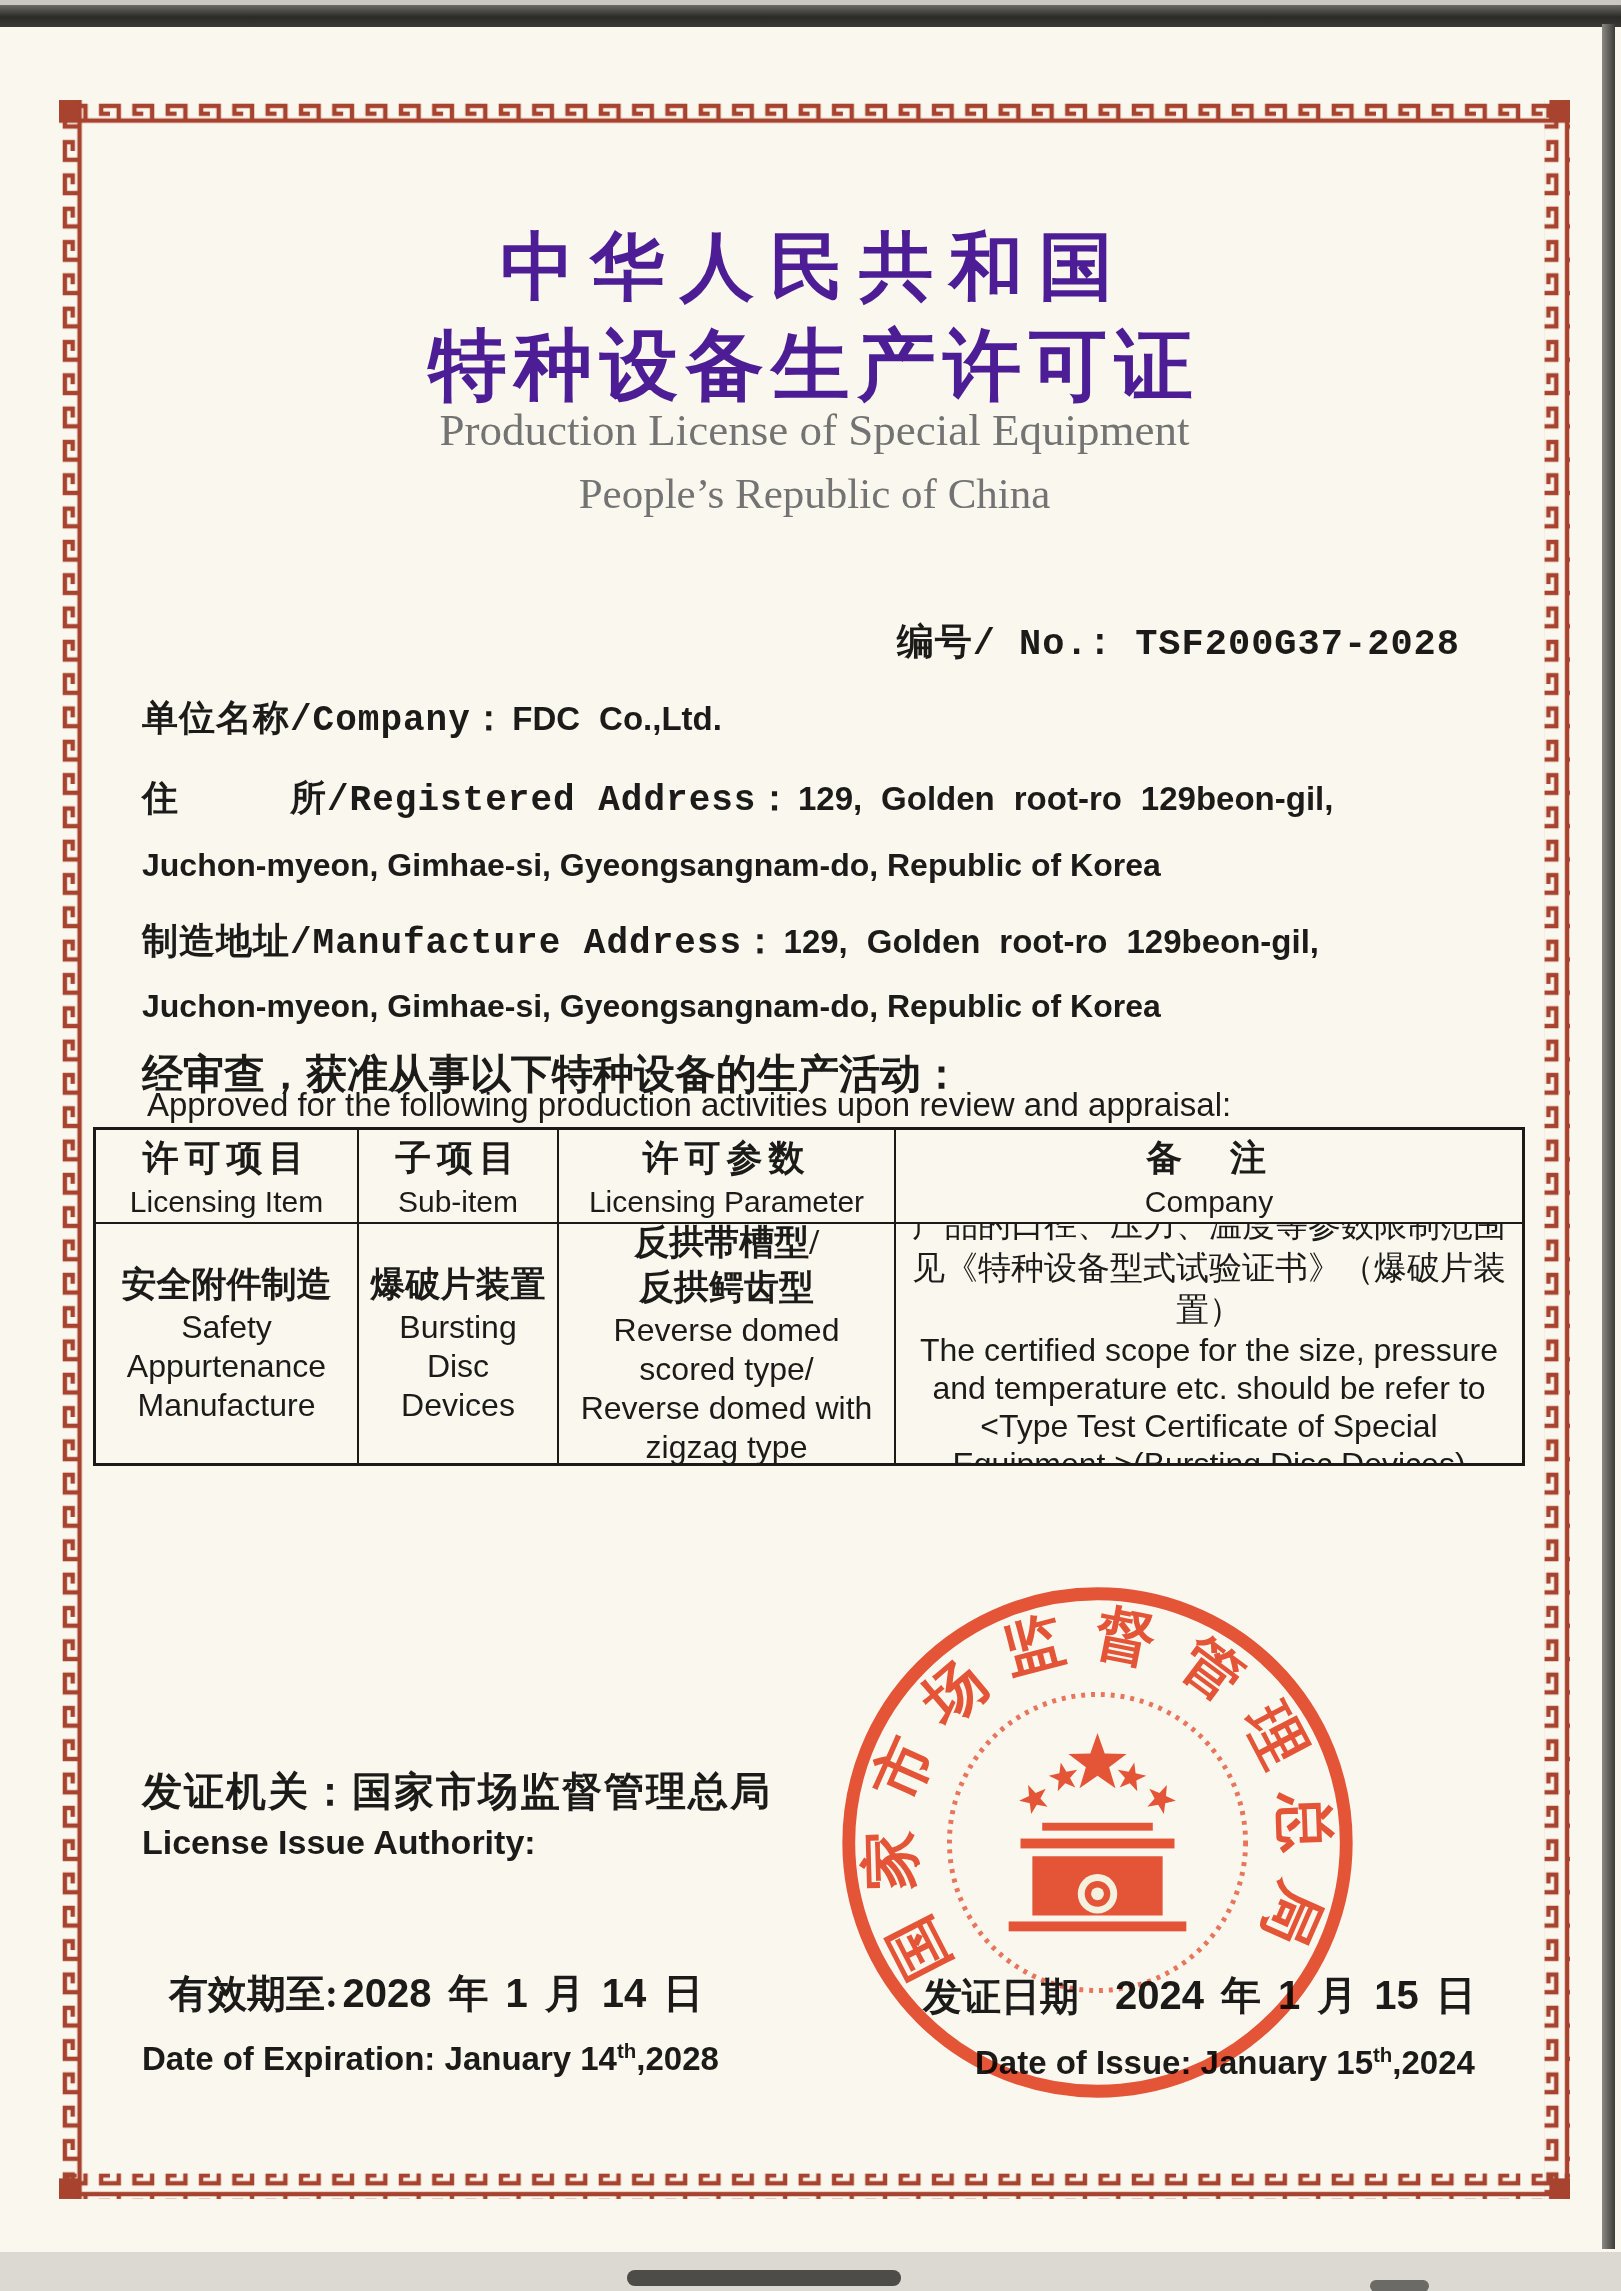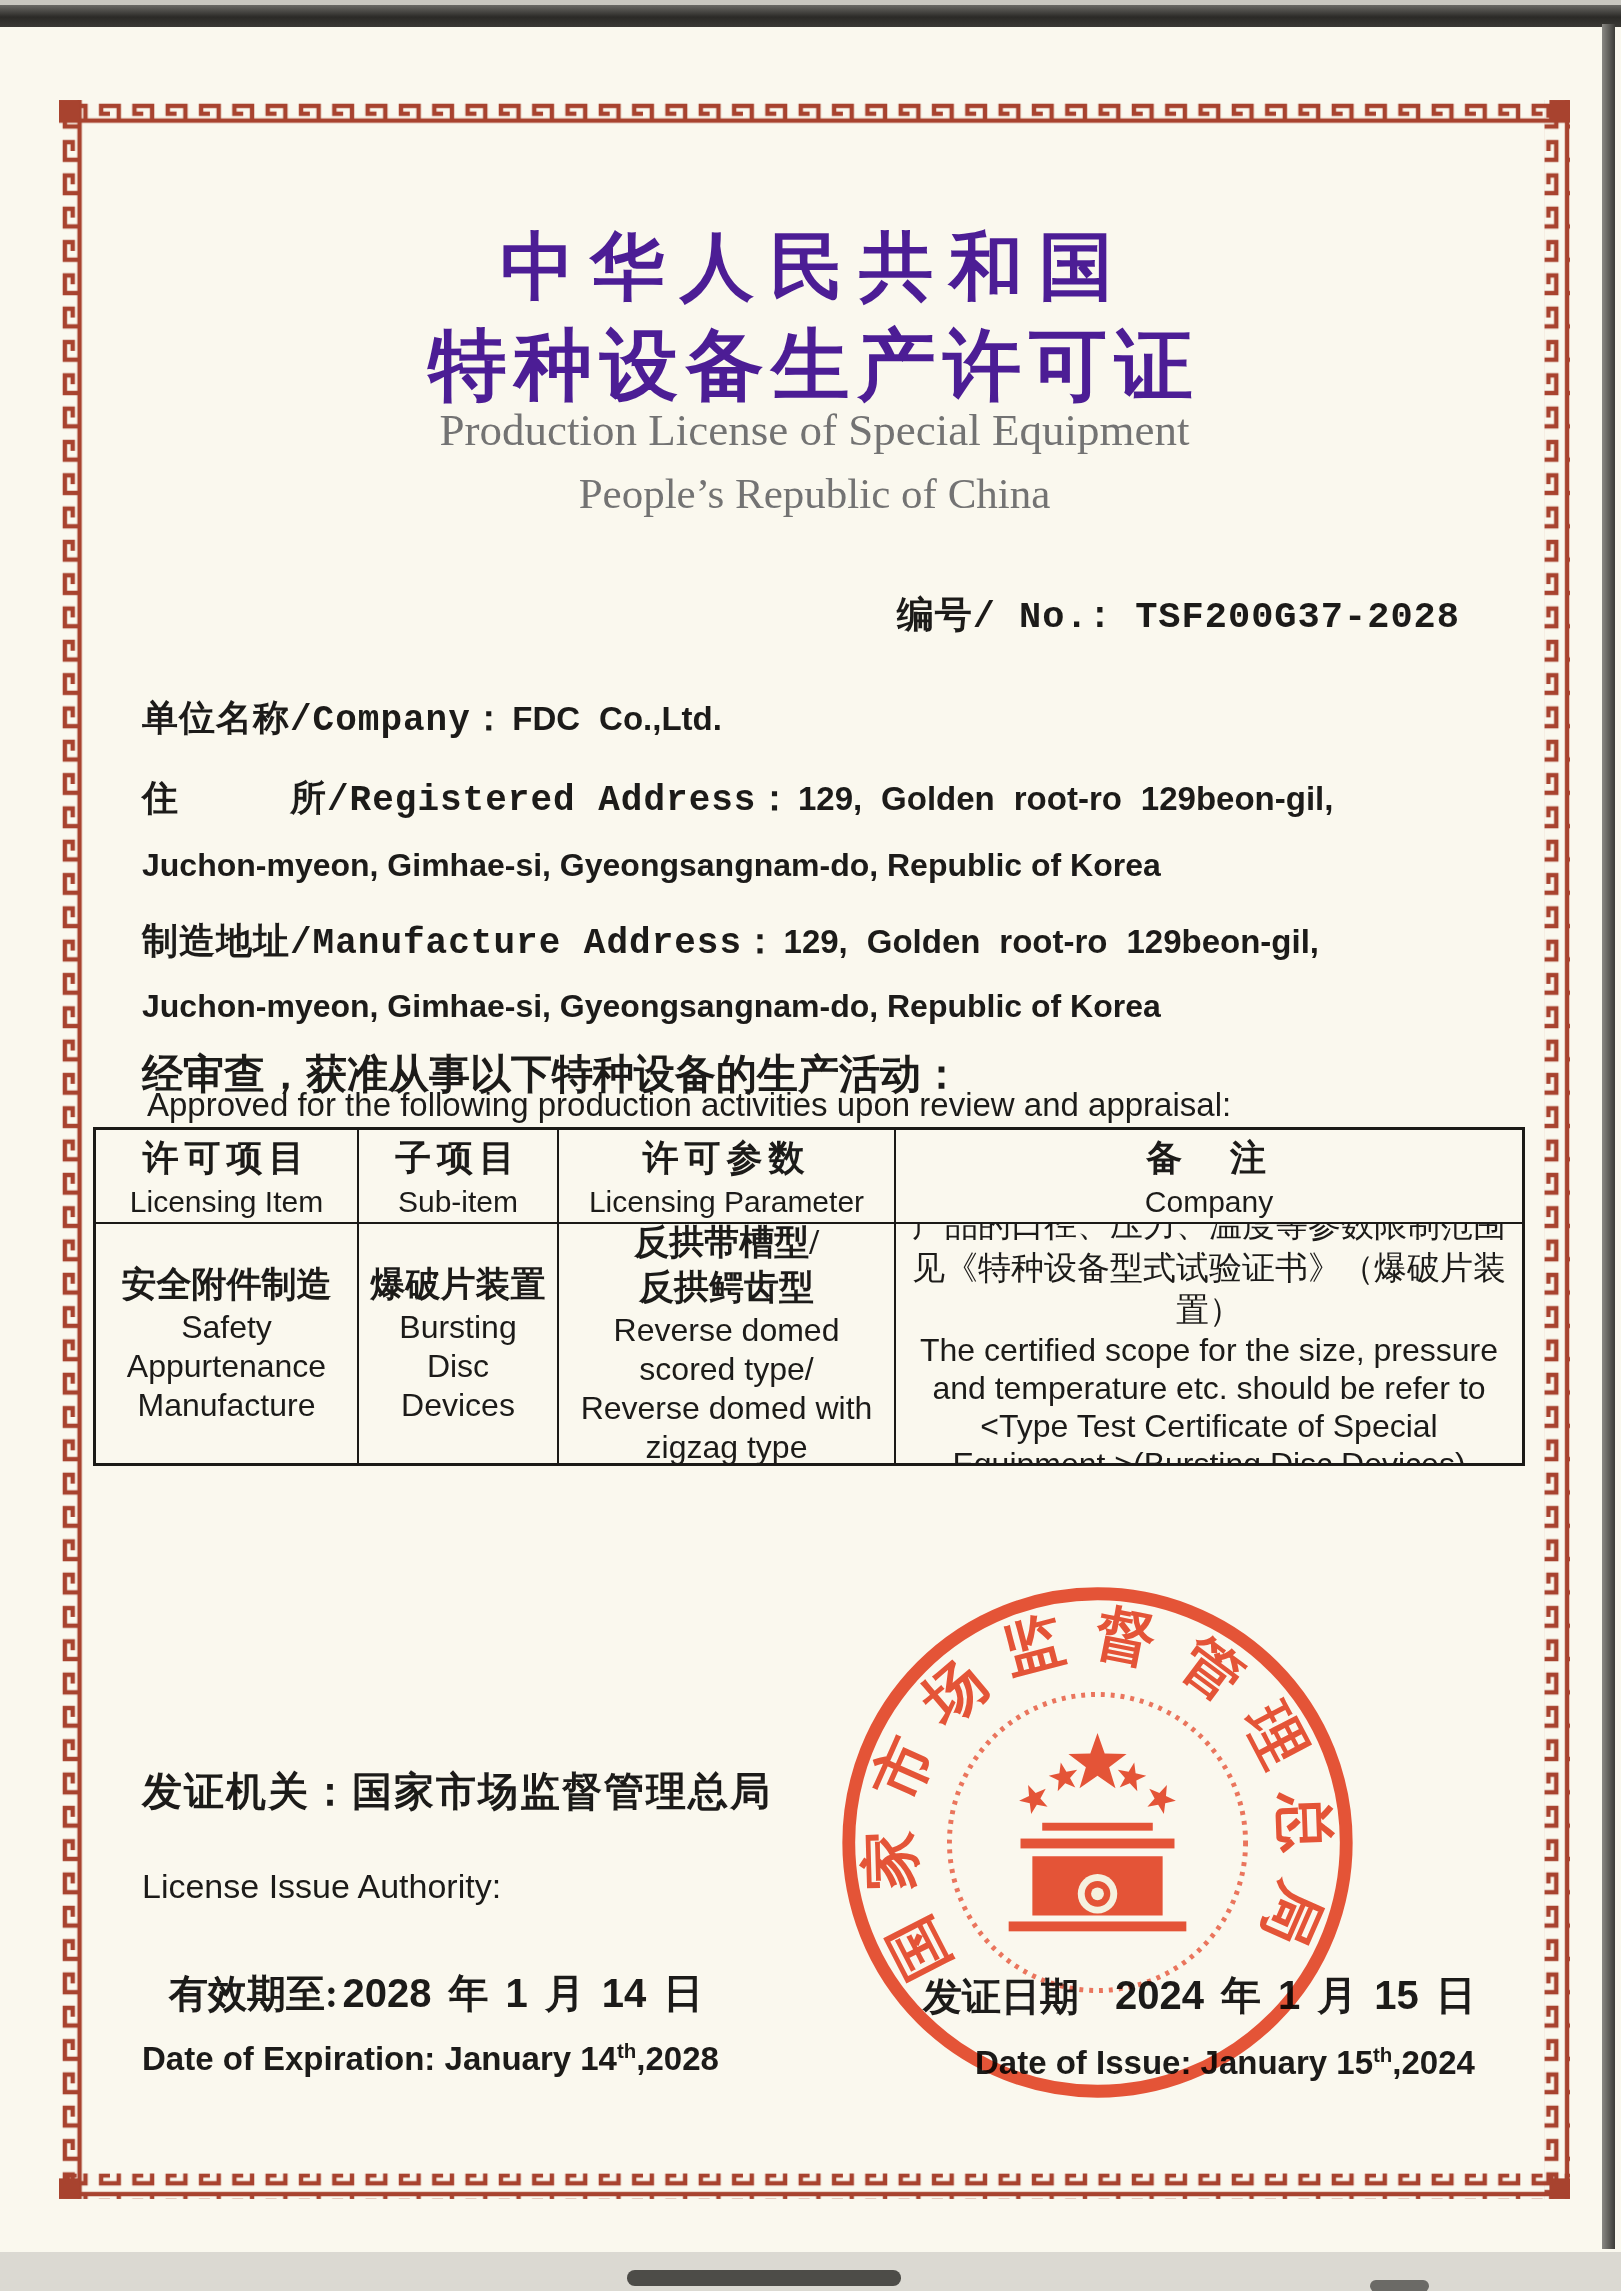--- a/index.html
+++ b/index.html
@@ -29,21 +29,21 @@
   
   .t-zh{left:59px;width:1511px;text-align:center;color:#4c1d95;
     font-family:"Liberation Serif", serif;font-weight:bold;}
   .t1{top:218px;font-size:74px;letter-spacing:15.7px;}
   .t2{top:314px;font-size:78px;letter-spacing:7.8px;}
   .t-en{left:59px;width:1511px;text-align:center;color:#737373;
     font-family:"Liberation Serif", serif;}
   .e1{top:404px;font-size:45px;}
   .e2{top:469px;font-size:43px;}
   
-  .no-line{top:590px;left:588px;width:872px;text-align:right;
+  .no-line{top:617px;left:588px;width:872px;text-align:right;
     font-family:"Liberation Mono", monospace;font-size:37px;font-weight:600;letter-spacing:1px;}
   
   .field{left:142px;width:1372px;}
   .lbl{font-family:"Liberation Mono", monospace;font-size:36px;font-weight:600;letter-spacing:1px;}
   .lbl-cjk{font-family:"Liberation Serif", serif;font-size:39px;font-weight:600;margin-left:27px;}
   .val{font-size:33px;font-weight:600;word-spacing:9.8px;}
   .company-line{top:694px;}
   .reg-line{top:774px;}
   .reg-cont{top:847px;font-size:32px;font-weight:600;}
   .man-line{top:917px;}
@@ -63,21 +63,21 @@
   .cell.hd{border-bottom:2.9px solid #1b1a17;}
   .hd-zh{font-family:"Liberation Serif", serif;font-size:36px;font-weight:600;letter-spacing:5.9px;}
   .hd-en{font-size:30px;margin-top:2px;}
   .preline{white-space:pre-line;text-align:center;}
   .b-zh{font-family:"Liberation Serif", serif;font-size:35px;font-weight:700;line-height:1.3;}
   .b-en{font-size:32px;line-height:1.22;font-weight:500;}
   .rm-zh{font-family:"Liberation Serif", serif;font-size:33px;font-weight:500;line-height:1.3;}
   .rm-en{font-size:32px;line-height:1.18;font-weight:500;}
   
   .issuer-zh{top:1764px;font-family:"Liberation Serif", serif;font-size:40px;font-weight:600;letter-spacing:2px;}
-  .issuer-en1{top:1823px;font-size:34px;font-weight:400;margin-top:44px;}
+  .issuer-en1{top:1823px;font-size:34px;font-weight:700;}
   .issuer-en2{top:1870px;font-size:34px;font-weight:600;}
   
   .exp-line{top:1966px;}
   .date-val{font-size:40px;font-weight:bold;word-spacing:5.9px;}
   .exp-en{top:2039px;font-size:33px;font-weight:600;}
   .issue-lbl{top:1970px;left:923px;font-family:"Liberation Serif", serif;font-size:39px;font-weight:600;}
   .issue-val{top:1968px;left:1115px;}
   .issue-en{top:2043px;left:975px;font-size:33px;font-weight:600;}
   sup{font-size:0.62em;}
   

